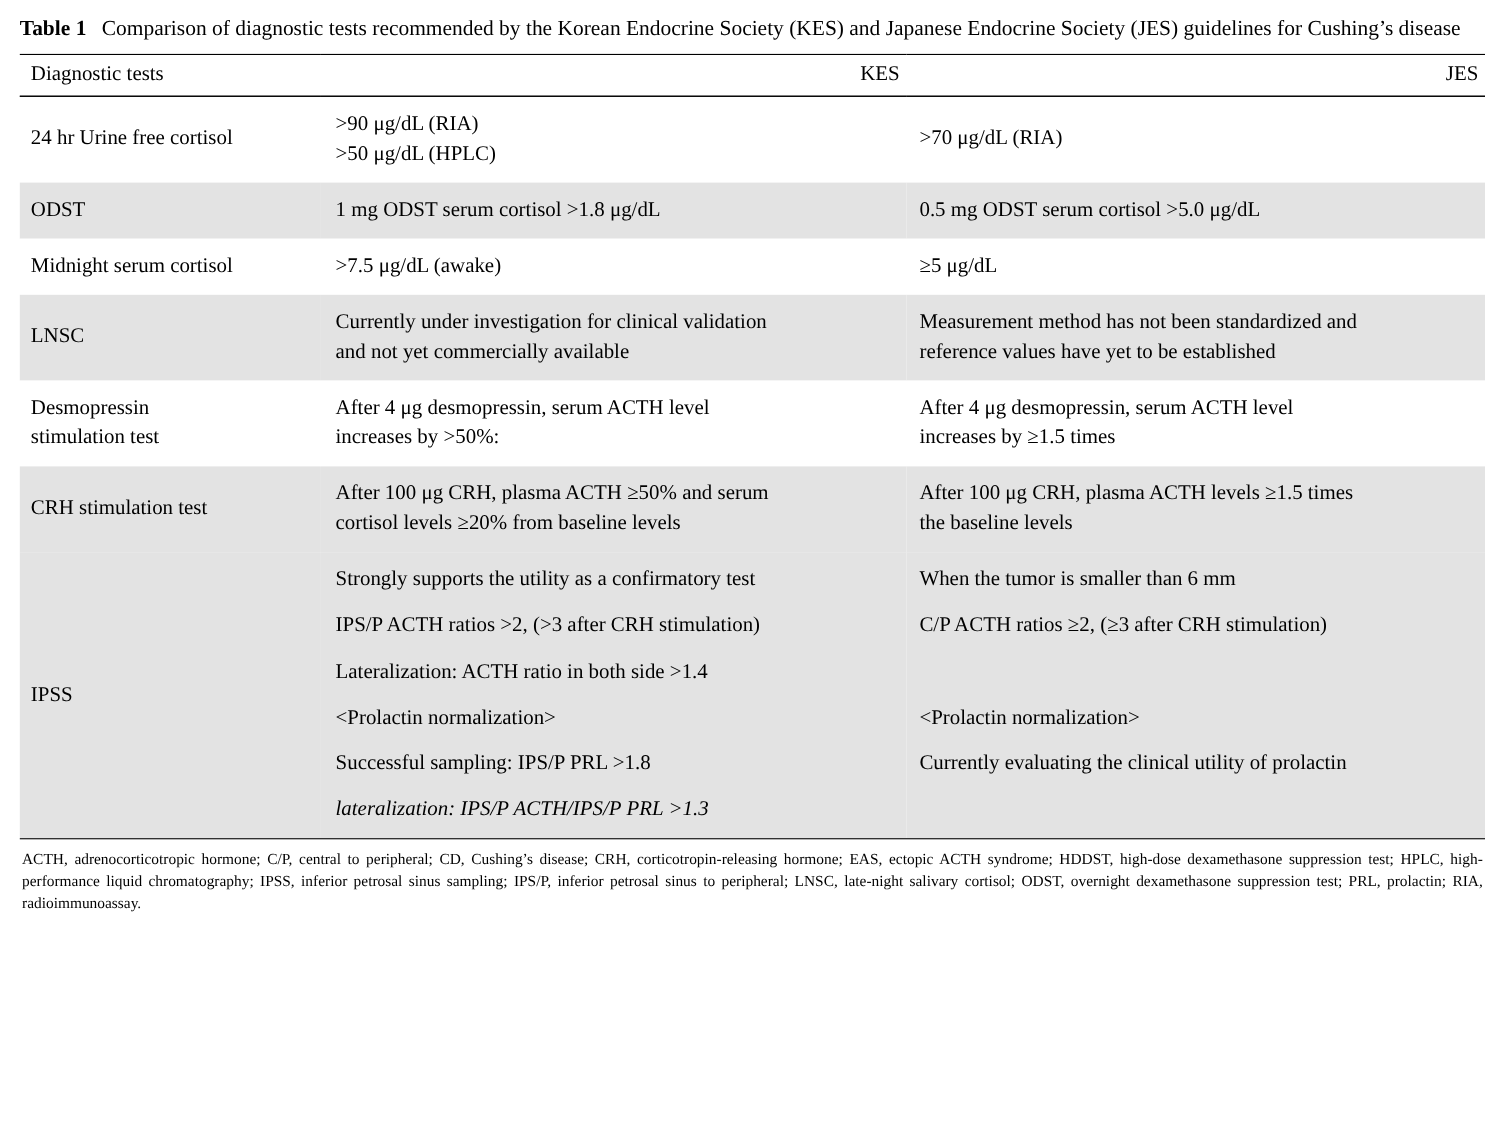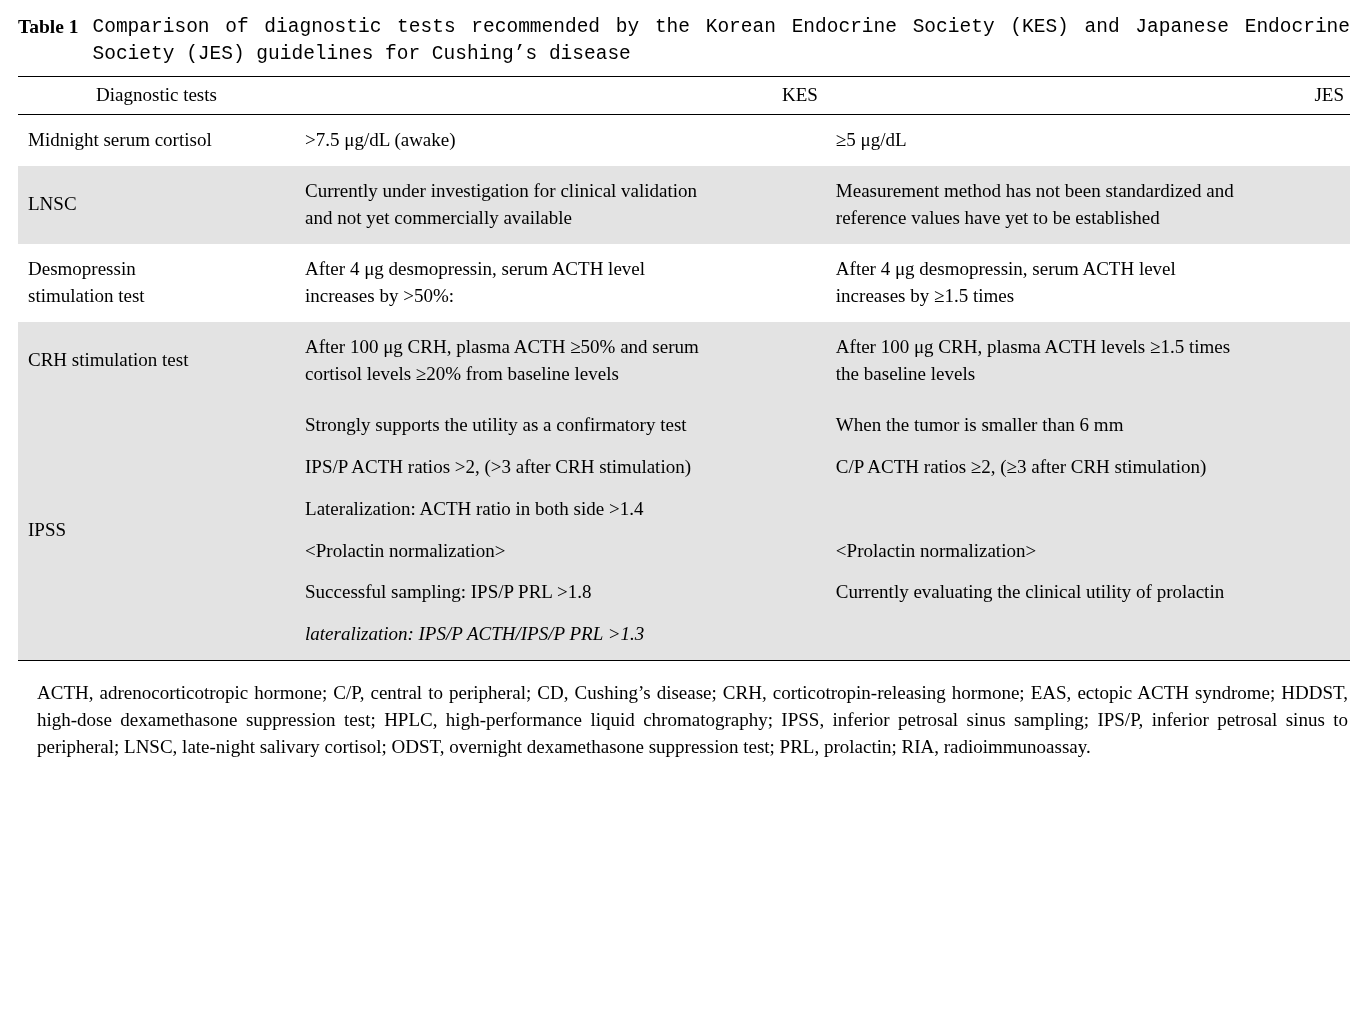--- a/index.html
+++ b/index.html
@@ -30,42 +30,41 @@
   }
   .caption-label {
     font-weight: bold;
     white-space: nowrap;
     padding-right: 14px;
   }
   .caption-text {
     flex: 1;
     text-align: justify;
     text-justify: inter-word;
-    font-family: Liberation Mono, monospace;
   }
   table.tbl {
     width: 100%;
     border-collapse: collapse;
     font-size: 19px;
     table-layout: fixed;
   }
   table.tbl col.c0 { width: 20.5%; }
   table.tbl col.c1 { width: 40.0%; }
   table.tbl col.c2 { width: 39.5%; }
 
   thead th {
     font-weight: normal;
     font-size: 19px;
     padding: 7px 6px 8px 6px;
     border-top: 1.6px solid #000;
     border-bottom: 1.2px solid #000;
     vertical-align: middle;
   }
   thead th.left {
-    text-align: center;
+    text-align: left;
     padding-left: 10px;
   }
   thead th.center {
     text-align: right;
   }
   tbody td {
     vertical-align: middle;
     padding: 12px 12px 12px 10px;
     line-height: 1.42;
   }
@@ -85,26 +84,25 @@
     padding-left: 12px;
   }
   .cellline { display: block; }
   .ipss-cell .cellline { margin-bottom: 15px; }
   .ipss-cell .cellline:last-child { margin-bottom: 0; font-style: italic; }
   .spacer-line { display: block; height: 1.42em; }
   .tbl-bottom {
     border-top: 1.6px solid #000;
   }
   .footnote {
-    font-size: 19px;
+    font-size: 14px;
     line-height: 1.42;
     text-align: justify;
     text-justify: inter-word;
-    padding: 19px 2px 0 2px;
-    margin-left: 17px;
+    padding: 9px 2px 0 2px;
   }
 </style>
 </head>
 <body>
 
 <div class="page">
 
   <div class="caption">
     <span class="caption-label">Table 1</span>
     <span class="caption-text">Comparison of diagnostic tests recommended by the Korean Endocrine Society (KES) and Japanese Endocrine Society (JES) guidelines for Cushing’s disease</span>
@@ -119,21 +117,44 @@
     <thead>
       <tr>
         <th class="left">Diagnostic tests</th>
         <th class="center">KES</th>
         <th class="center">JES</th>
       </tr>
     </thead>
     <tbody>
 
 
-
+      <tr class="plain">
+        <td class="col0">
+          <span class="cellline">24 hr Urine free cortisol</span>
+        </td>
+        <td class="col1">
+          <span class="cellline">&gt;90 μg/dL (RIA)</span>
+          <span class="cellline">&gt;50 μg/dL (HPLC)</span>
+        </td>
+        <td class="col2">
+          <span class="cellline">&gt;70 μg/dL (RIA)</span>
+        </td>
+      </tr>
+
+      <tr class="shade">
+        <td class="col0">
+          <span class="cellline">ODST</span>
+        </td>
+        <td class="col1">
+          <span class="cellline">1 mg ODST serum cortisol &gt;1.8 μg/dL</span>
+        </td>
+        <td class="col2">
+          <span class="cellline">0.5 mg ODST serum cortisol &gt;5.0 μg/dL</span>
+        </td>
+      </tr>
 
       <tr class="plain">
         <td class="col0">
           <span class="cellline">Midnight serum cortisol</span>
         </td>
         <td class="col1">
           <span class="cellline">&gt;7.5 μg/dL (awake)</span>
         </td>
         <td class="col2">
           <span class="cellline">≥5 μg/dL</span>

